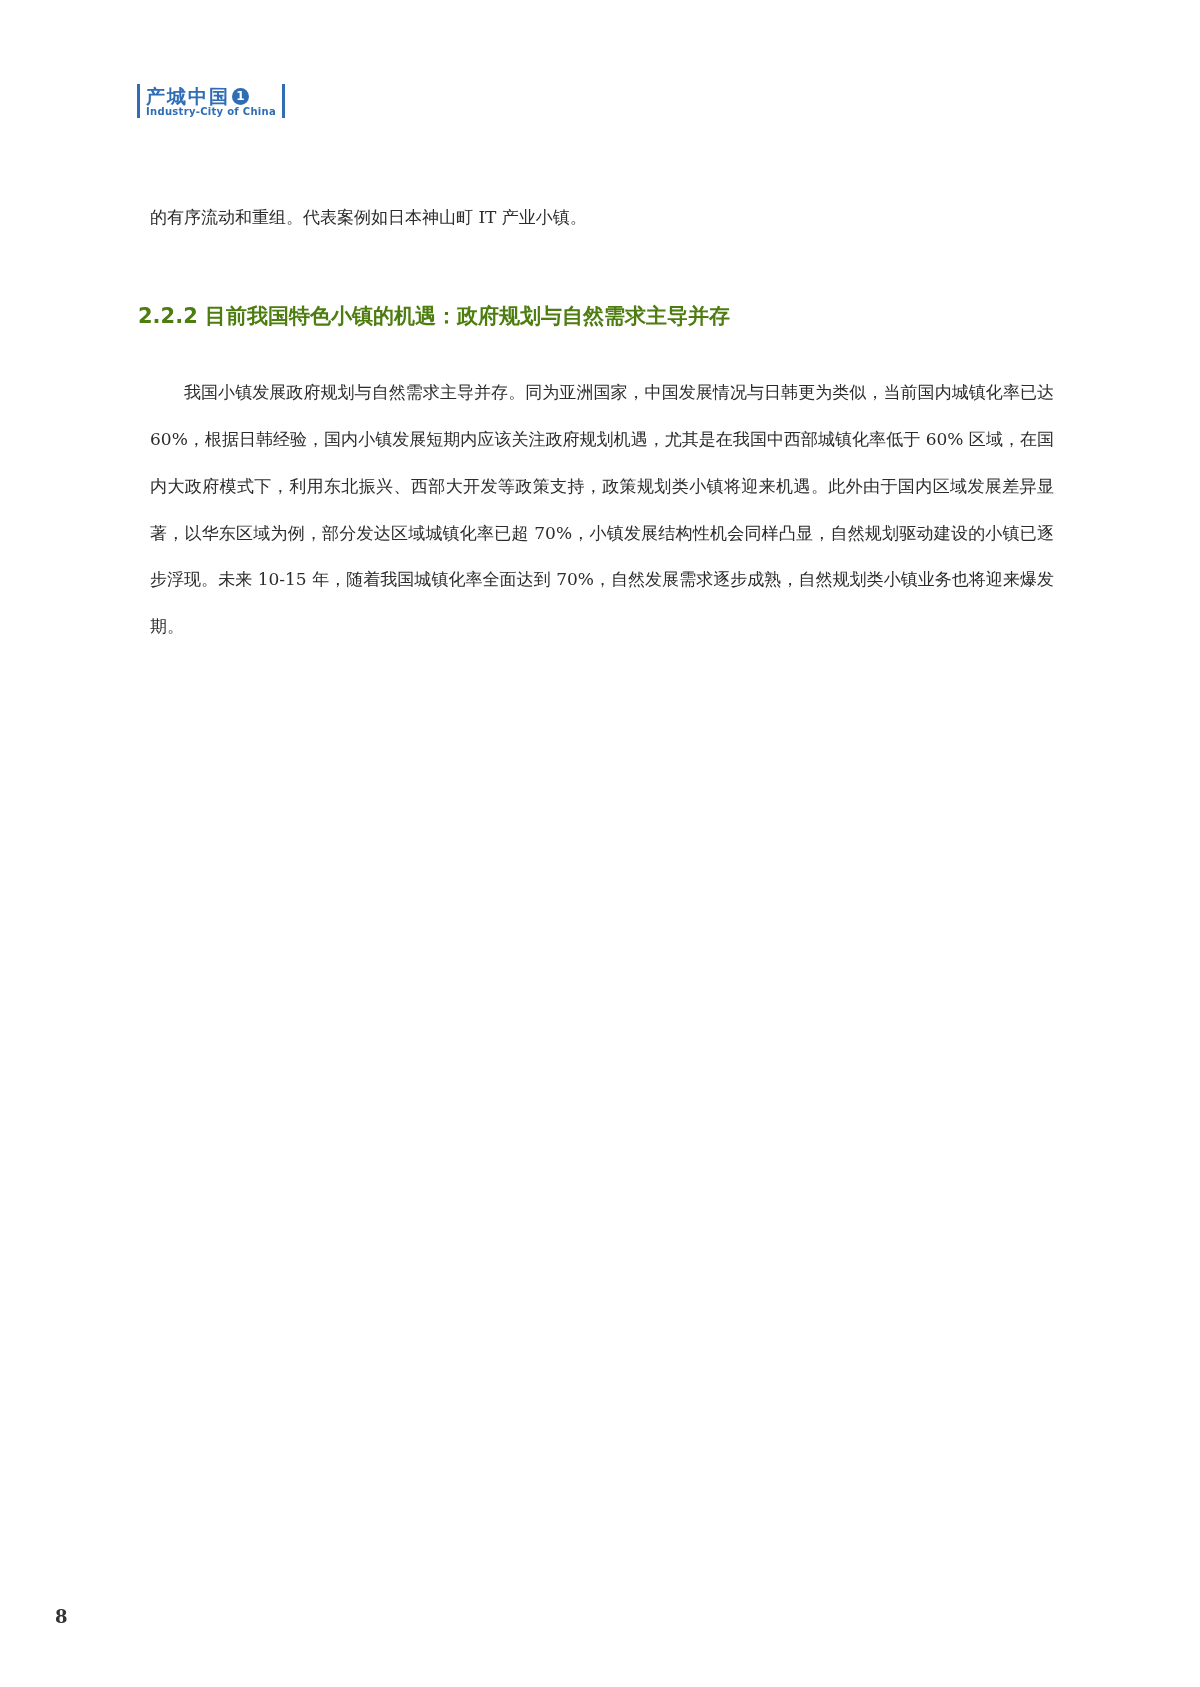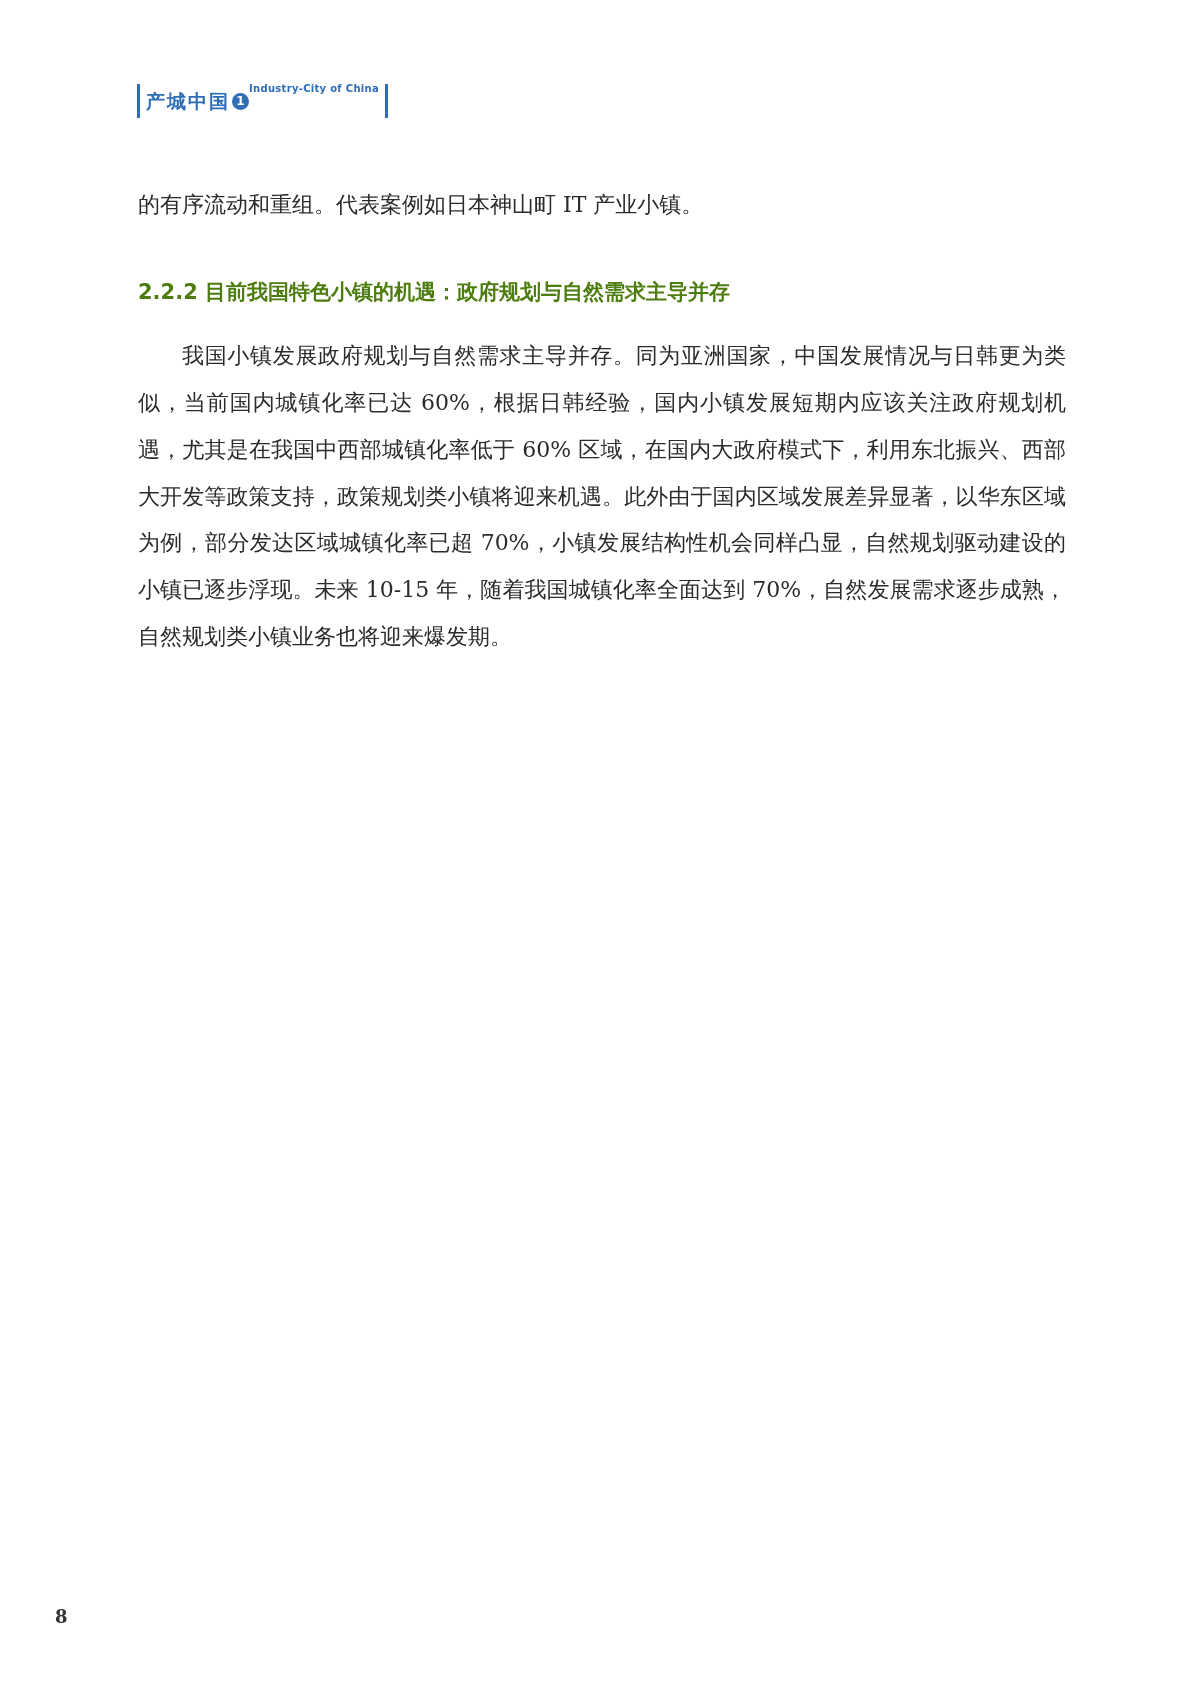--- a/index.html
+++ b/index.html
@@ -1,25 +1,25 @@
 <!DOCTYPE html>
 <html><head>
 <meta charset="utf-8">
 <style>
   html, body { margin: 0; padding: 0; background: #ffffff; }
   body { width: 1200px; height: 1687px; position: relative; overflow: hidden;
          font-family: "DejaVu Serif", "Liberation Serif", serif; color: #2b2b2b; }
   .logo { position: absolute; left: 137px; top: 84px; height: 34px; display: flex; align-items: stretch; }
   .logo .bar { width: 3px; background: #2f6db5; }
-  .logo .inner { padding: 0 6px; display: flex; flex-direction: row; justify-content: center; }
+  .logo .inner { padding: 0 6px; display: flex; flex-direction: column; justify-content: center; }
   .logo .cn { font-family: "DejaVu Sans", sans-serif; font-weight: bold; color: #2f6db5; font-size: 19px; letter-spacing: 2px; line-height: 22px; display: flex; align-items: center; }
   .logo .circ { display: inline-block; width: 17px; height: 17px; border-radius: 50%; background: #2f6db5; color: #fff; font-size: 12px; line-height: 17px; text-align: center; margin-left: 2px; letter-spacing: 0; }
   .logo .en { font-family: "DejaVu Sans", sans-serif; font-weight: bold; color: #2f6db5; font-size: 10px; line-height: 10px; letter-spacing: 0.3px; }
   .content { position: absolute; left: 138px; top: 182px; width: 928px; }
-  .p { font-size: 22px; line-height: 46.7px; margin: 0; text-align: justify; text-justify: inter-character; }
+  .p { font-size: 17px; line-height: 46.7px; margin: 12px; text-align: justify; text-justify: inter-character; }
   .p.indent { text-indent: 2em; }
   .h { font-family: "DejaVu Sans", sans-serif; font-weight: bold; color: #4d7c0f; font-size: 21px; line-height: 46.7px; margin: 0; }
   .gap1 { height: 40px; }
   .gap2 { height: 18px; }
   .pageno { position: absolute; left: 55px; top: 1606px; font-size: 18px; font-weight: bold; color: #333; font-family: "DejaVu Serif", serif; }
 </style>
 </head>
 <body>
 
 <div class="logo">

